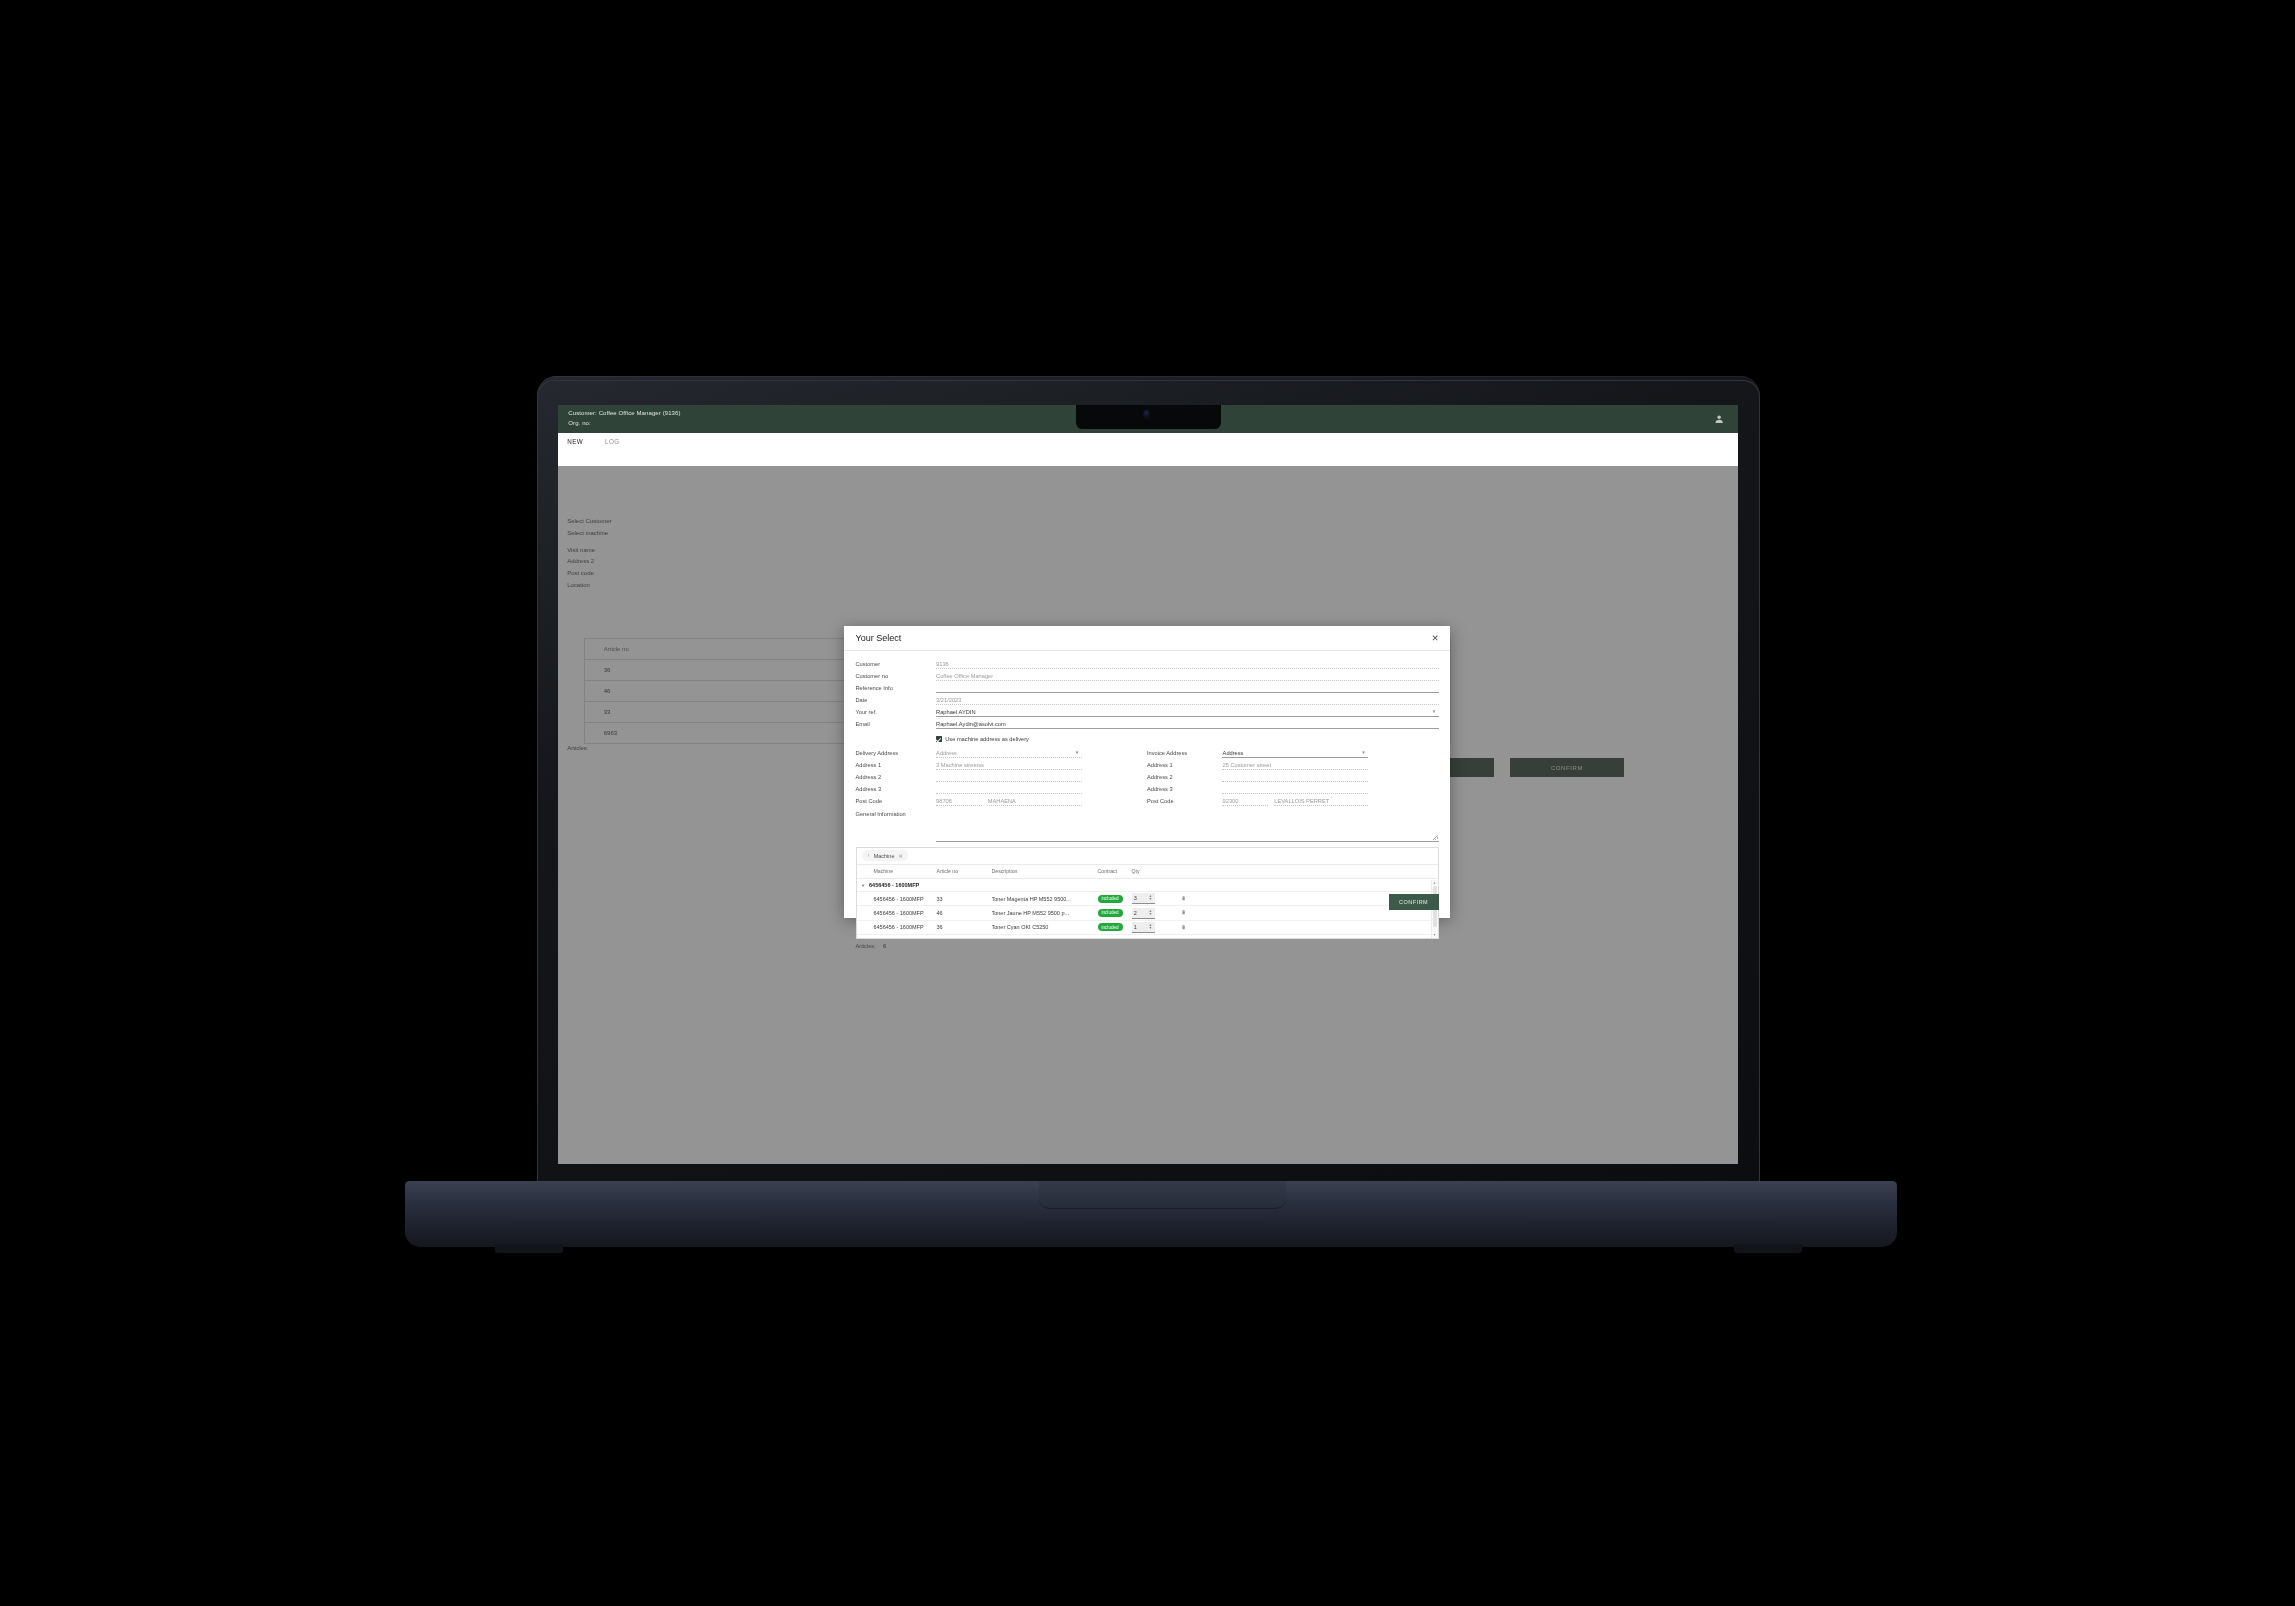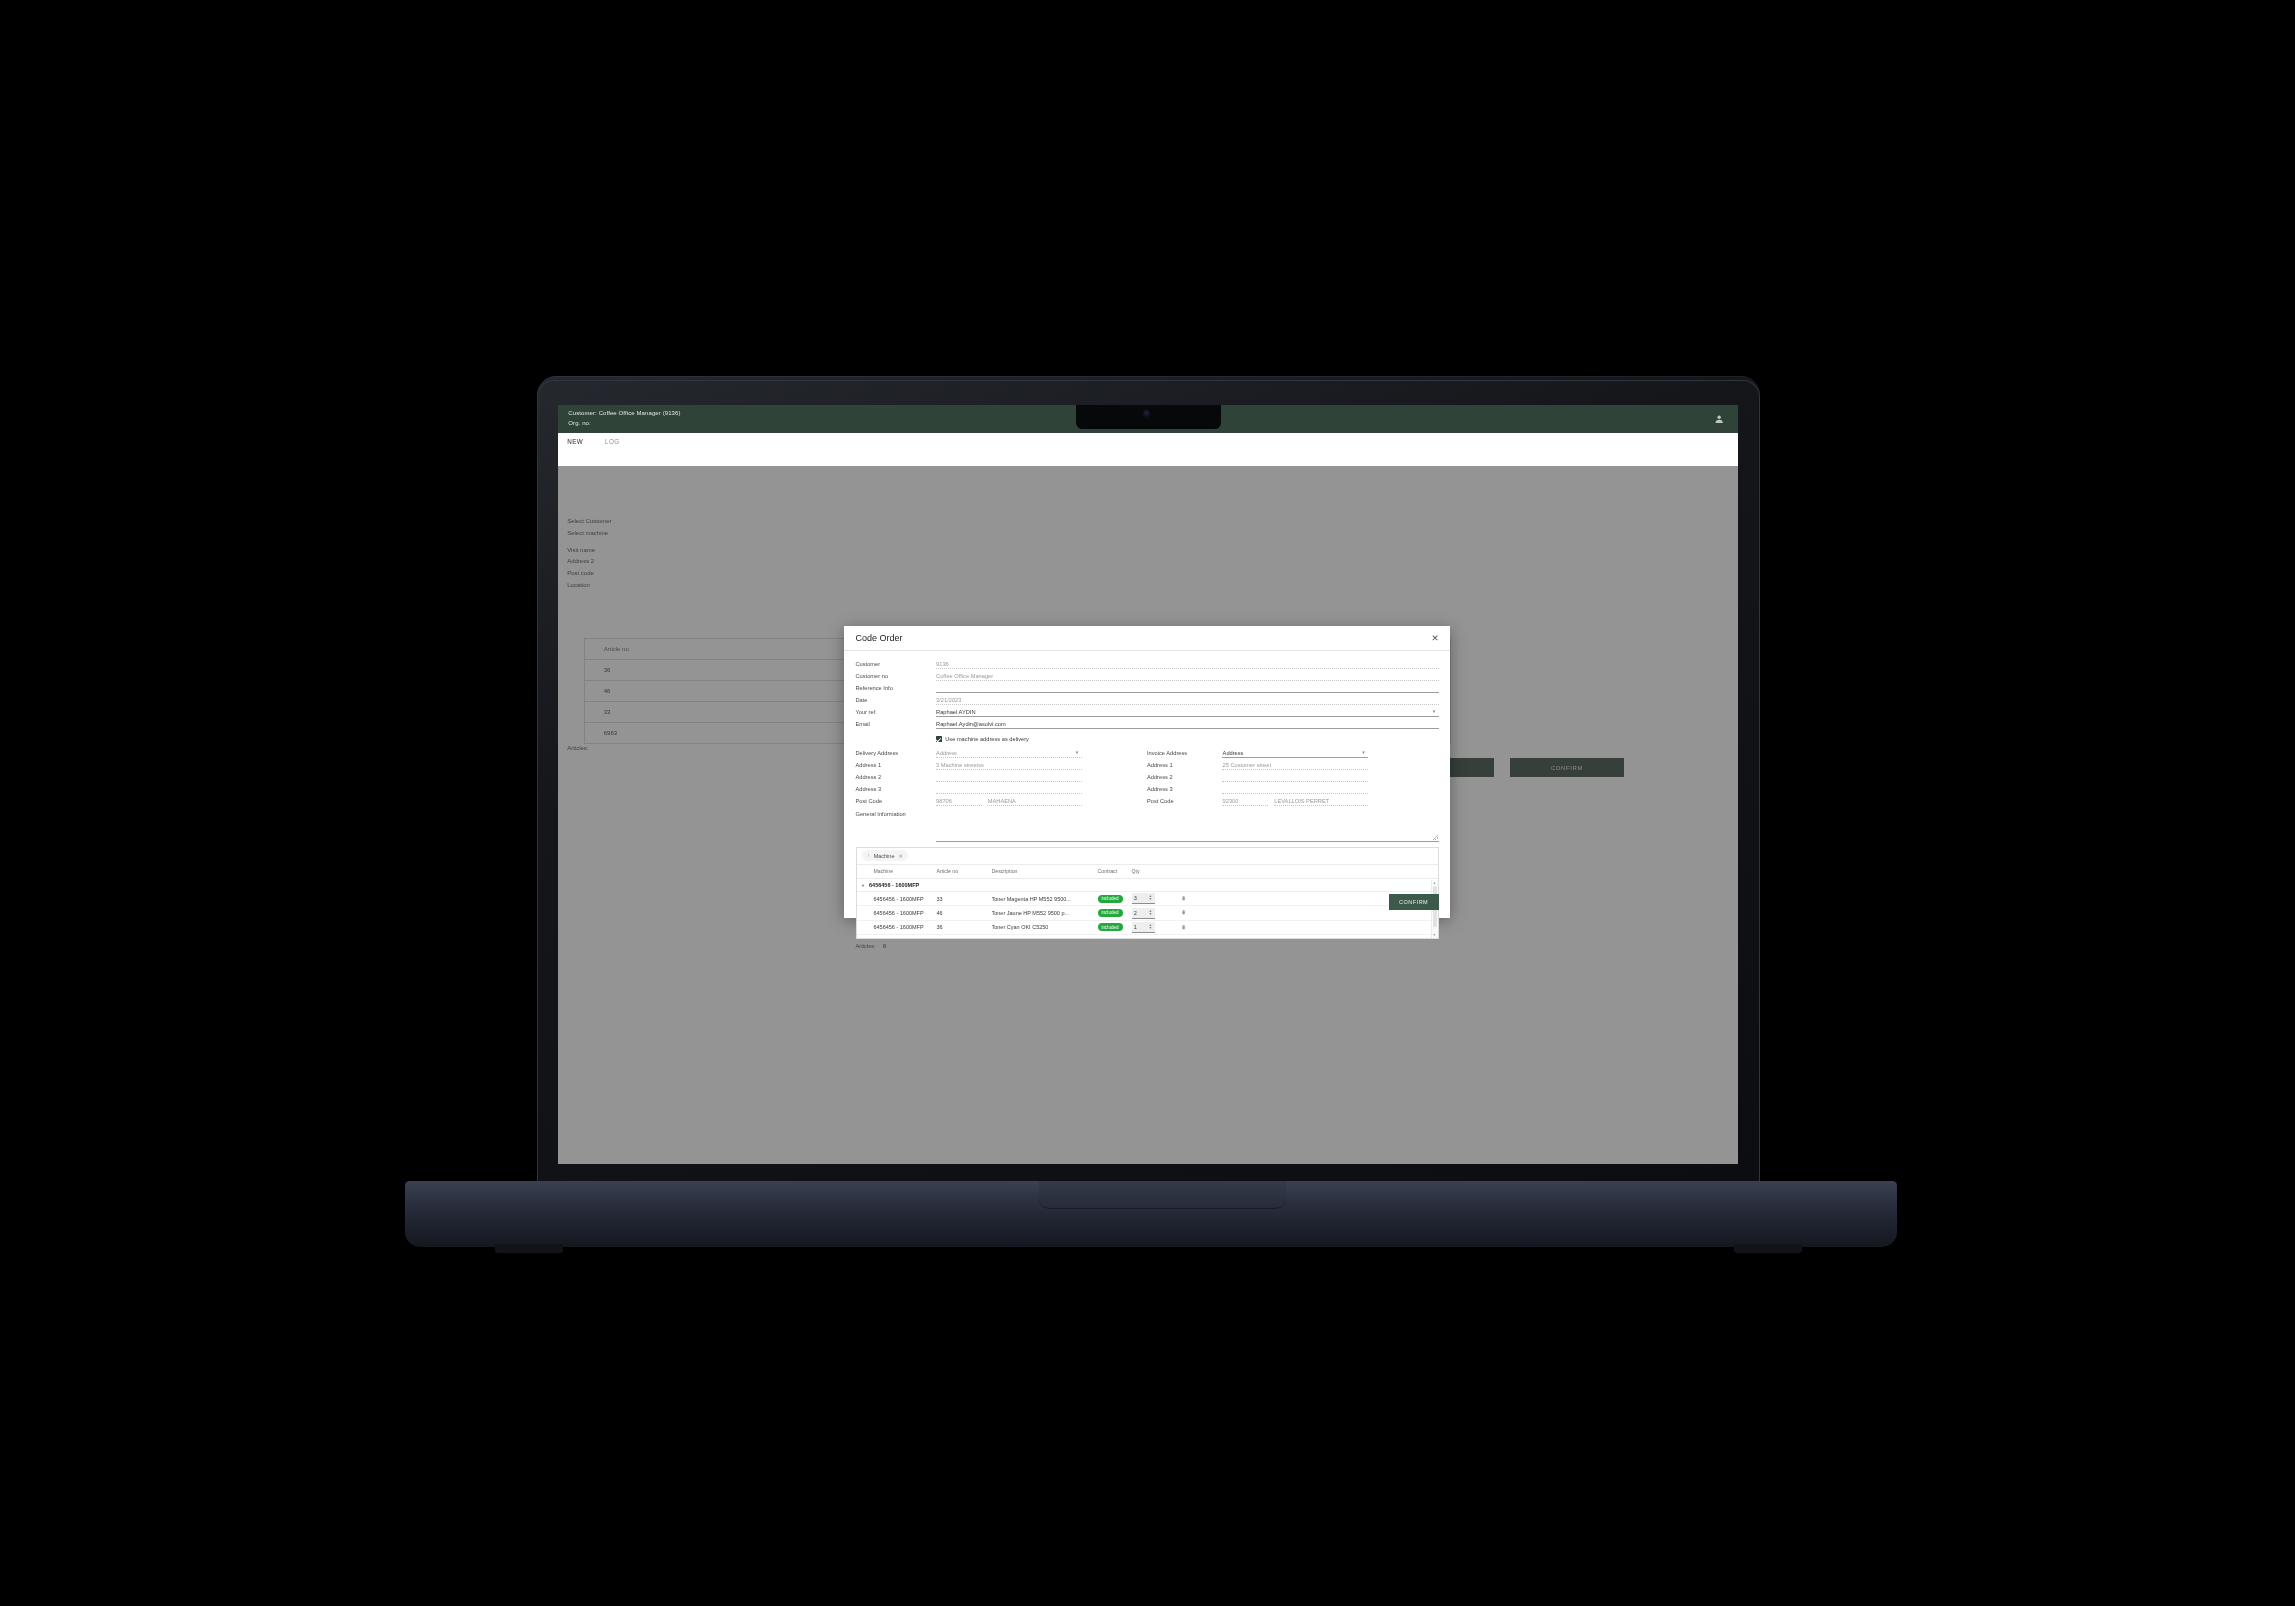--- a/index.html
+++ b/index.html
@@ -525,21 +525,21 @@
         <div class="bg-articles-label">Articles:</div>
 
         <div class="bg-btn lines">NES</div>
         <div class="bg-btn confirm">CONFIRM</div>
 
         <div class="overlay"></div>
 
         <div class="modal">
 
           <div class="modal-header">
-            <div class="modal-title">Code Order</div>
+            <div class="modal-title">Your Select</div>
             <div class="modal-close">✕</div>
           </div>
 
           <div class="modal-body">
 
             <div class="form-row">
               <div class="f-label">Customer</div>
               <div class="f-field">
                 <div class="f-value f-underline-dot">9136</div>
               </div>

